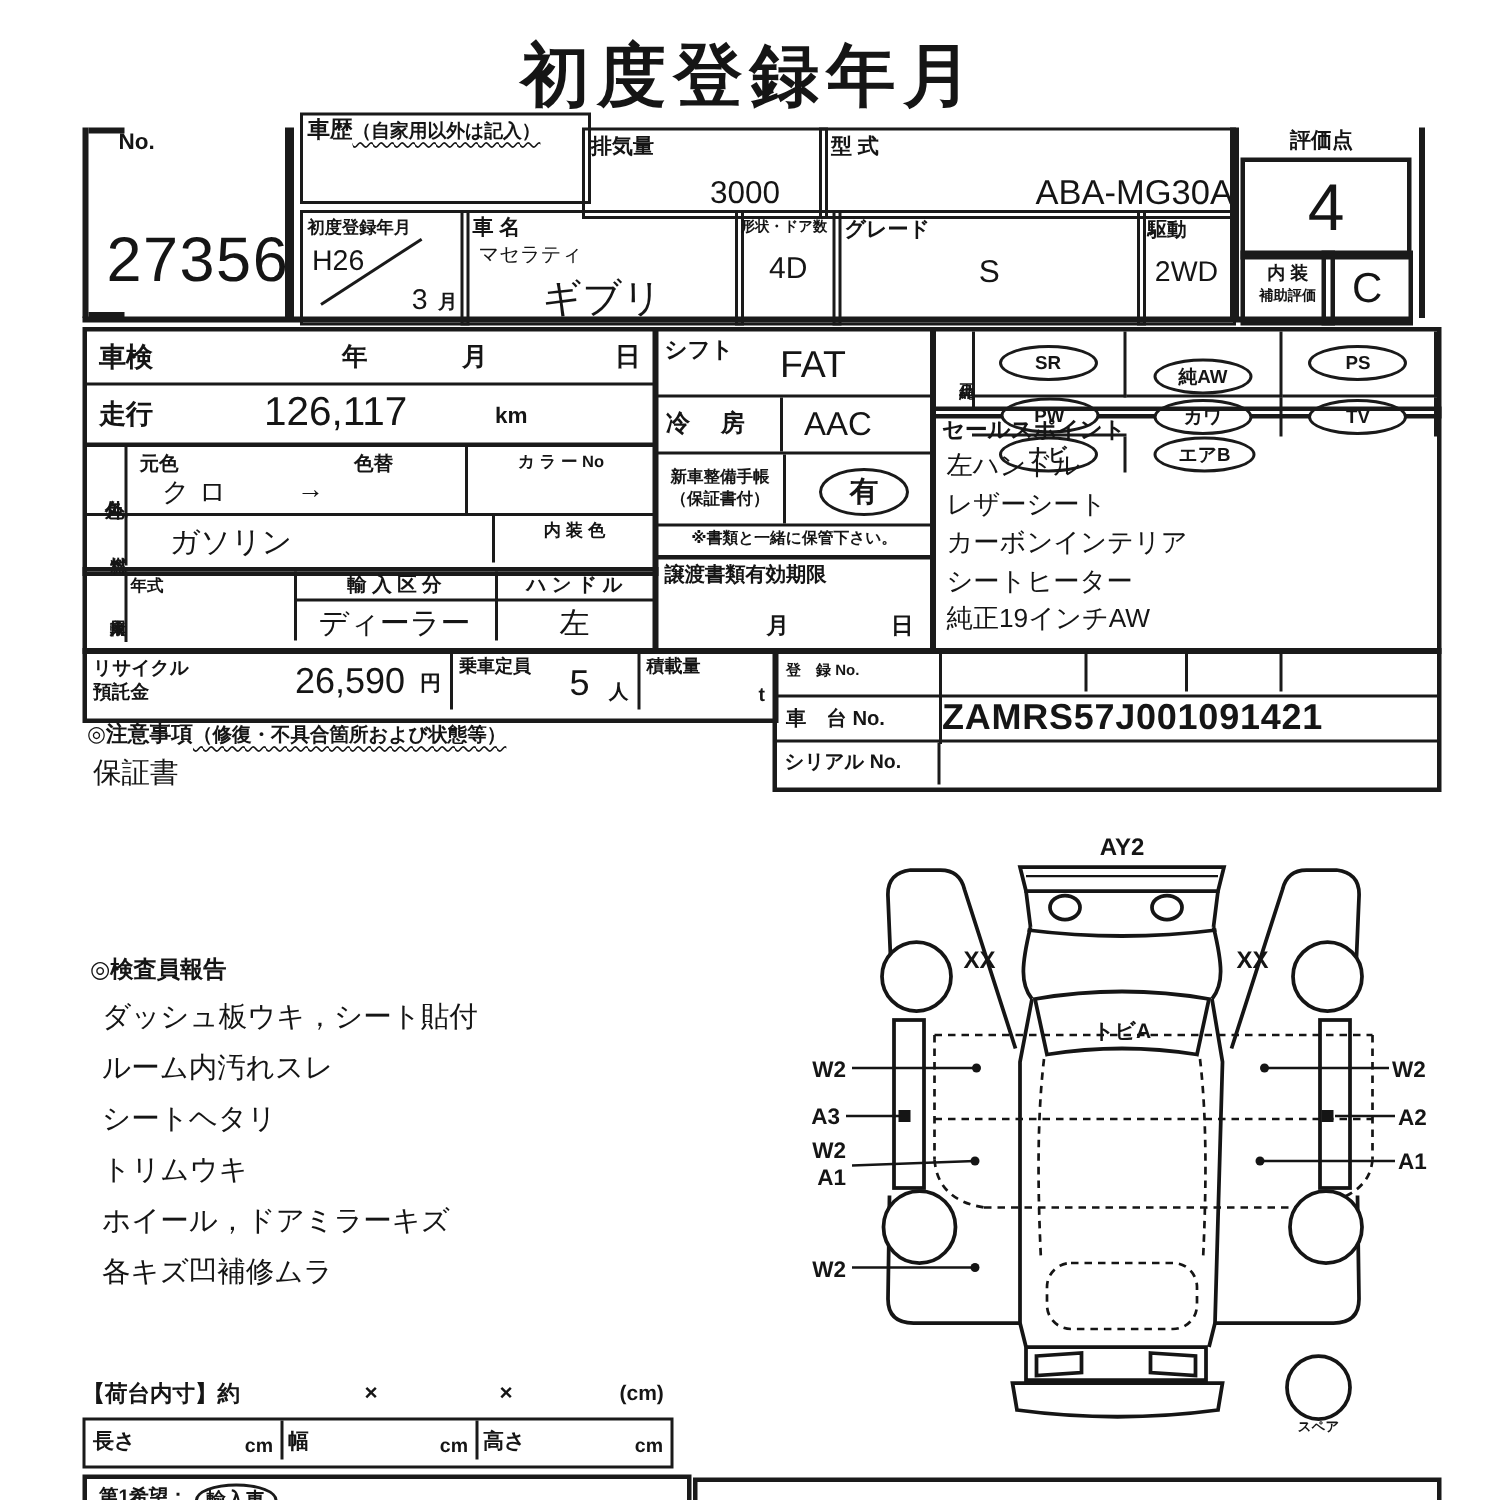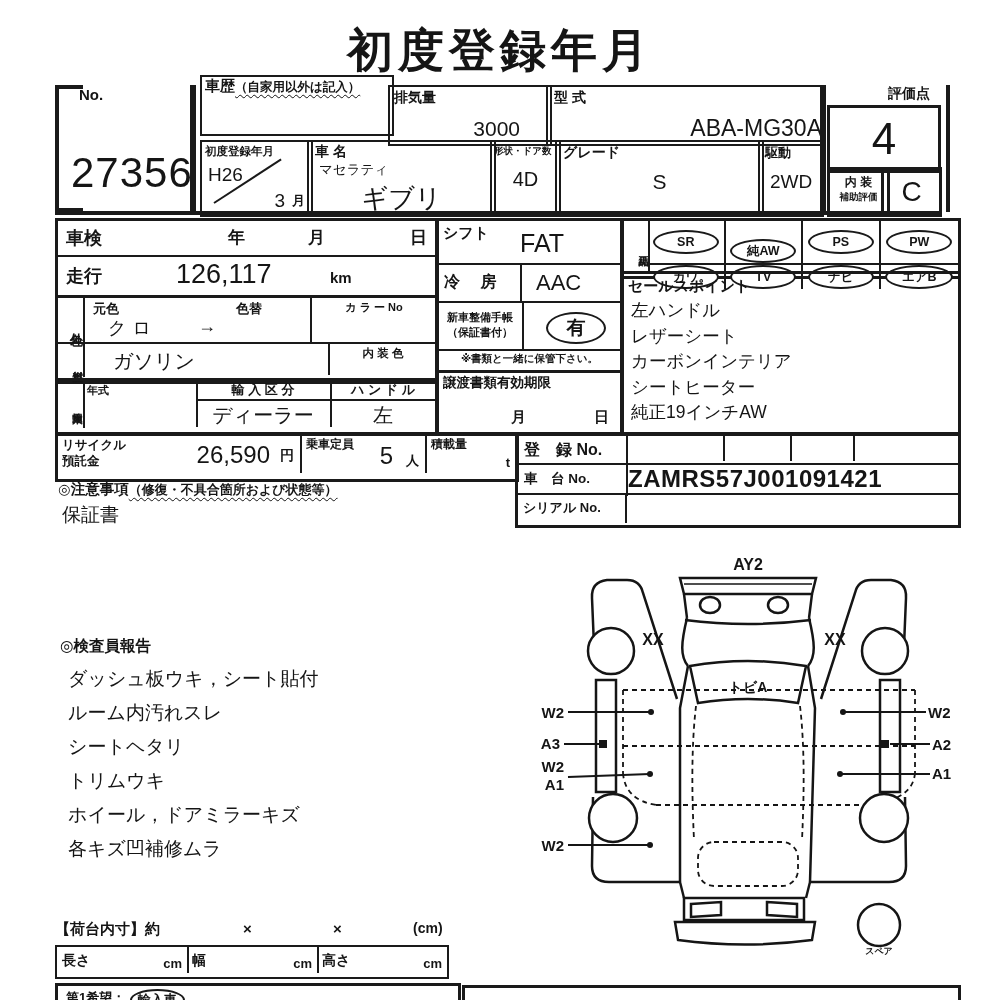--- a/index.html
+++ b/index.html
@@ -7,21 +7,21 @@
   .page{position:relative;width:1000px;height:1000px;background:#ffffff;overflow:hidden;margin:0 auto;}
   .abs{position:absolute;}
   .b2{border:2px solid #1a1a1a;}
   .b3{border:3px solid #1a1a1a;}
   .bold{font-weight:bold;}
   .bar{background:#1a1a1a;}
   .vlabel{writing-mode:vertical-rl;text-orientation:upright;font-weight:bold;text-align:center;line-height:1;}
   .wavy{text-decoration:underline;text-decoration-style:wavy;text-underline-offset:3px;text-decoration-thickness:1px;}
   .oval{border:2px solid #1a1a1a;border-radius:50%;display:flex;align-items:center;justify-content:center;font-weight:bold;background:#fff;}
   .center{display:flex;align-items:center;justify-content:center;}
-  .gwrap{display:grid;grid-template-columns:repeat(4,1fr);grid-template-rows:1fr 1fr;}
+  .gwrap{display:grid;grid-template-columns:repeat(3,1fr);grid-template-rows:1fr 1fr;}
   .gcell{display:flex;align-items:center;justify-content:center;}
   .gbr{border-right:2px solid #1a1a1a;}
   .gbb{border-bottom:2px solid #1a1a1a;}
   .title{font-size:46px;font-weight:bold;letter-spacing:5px;text-align:center;}
   .slash{position:absolute;width:80px;height:0;border-top:2px solid #1a1a1a;transform:rotate(-33deg);transform-origin:left center;}
   svg{display:block;}
   svg text{font-family:"Liberation Sans","DejaVu Sans",sans-serif;}
 </style>
 </head>
 <body>
@@ -69,21 +69,21 @@
   <div class="abs b2" style="left:555px;top:140px;width:205px;height:73px;">
     <div class="bold" style="font-size:14px;margin:2px 0 0 6px;">グレード</div>
     <div style="font-size:21px;text-align:center;margin-top:8px;">S</div>
   </div>
   <div class="abs b2" style="left:758px;top:140px;width:62px;height:73px;">
     <div class="bold" style="font-size:13px;margin:2px 0 0 5px;">駆動</div>
     <div style="font-size:19px;text-align:center;margin-top:9px;">2WD</div>
   </div>
 
   <div class="abs" style="left:820px;top:85px;width:120px;height:127px;border-left:6px solid #1a1a1a;border-right:4px solid #1a1a1a;">
-    <div class="abs bold" style="left:0;top:0;width:110px;height:20px;text-align:center;font-size:14px;margin-left:28px;">評価点</div>
+    <div class="abs bold" style="left:0;top:0;width:110px;height:20px;text-align:center;font-size:14px;">評価点</div>
     <div class="abs b3 center" style="left:1px;top:20px;width:108px;height:62px;font-size:44px;">4</div>
     <div class="abs b3" style="left:1px;top:82px;width:57px;height:44px;">
       <div class="bold" style="font-size:12px;text-align:center;margin-top:4px;">内 装</div>
       <div class="bold" style="font-size:9.5px;text-align:center;">補助評価</div>
     </div>
     <div class="abs b3 center" style="left:55px;top:82px;width:55px;height:44px;font-size:28px;">C</div>
   </div>
 
   <div class="abs bar" style="left:55px;top:211px;width:886px;height:4px;"></div>
 
@@ -212,21 +212,21 @@
       <span class="abs bold" style="right:8px;top:17px;font-size:13px;">人</span>
     </div>
     <div class="abs" style="left:367px;top:0;right:0;height:38px;border-left:2px solid #1a1a1a;">
       <div class="bold" style="font-size:12px;margin:1px 0 0 4px;">積載量</div>
       <span class="abs bold" style="right:6px;bottom:3px;font-size:13px;">t</span>
     </div>
   </div>
 
   <div class="abs b3" style="left:515px;top:432px;width:440px;height:90px;">
     <div class="abs" style="left:0;top:0;right:0;height:28px;border-bottom:2px solid #1a1a1a;">
-      <div class="abs bold" style="left:0;top:0;width:102px;height:26px;border-right:2px solid #1a1a1a;font-size:16px;padding:5px 0 0 6px;">登　録 No.</div>
+      <div class="abs bold" style="left:0;top:0;width:102px;height:26px;border-right:2px solid #1a1a1a;font-size:10px;padding:5px 0 0 6px;">登　録 No.</div>
       <div class="abs bar" style="left:205px;top:0;width:2px;height:26px;"></div>
       <div class="abs bar" style="left:272px;top:0;width:2px;height:26px;"></div>
       <div class="abs bar" style="left:335px;top:0;width:2px;height:26px;"></div>
     </div>
     <div class="abs" style="left:0;top:30px;right:0;height:28px;border-bottom:2px solid #1a1a1a;">
       <div class="abs bold" style="left:0;top:0;width:102px;height:26px;border-right:2px solid #1a1a1a;font-size:13.5px;padding:5px 0 0 6px;">車　台 No.</div>
       <div class="abs bold" style="left:110px;top:0px;font-size:24px;letter-spacing:0.5px;">ZAMRS57J001091421</div>
     </div>
     <div class="abs" style="left:0;top:60px;right:0;height:24px;">
       <div class="abs bold" style="left:0;top:0;width:102px;height:24px;border-right:2px solid #1a1a1a;font-size:13px;padding:4px 0 0 5px;">シリアル No.</div>

